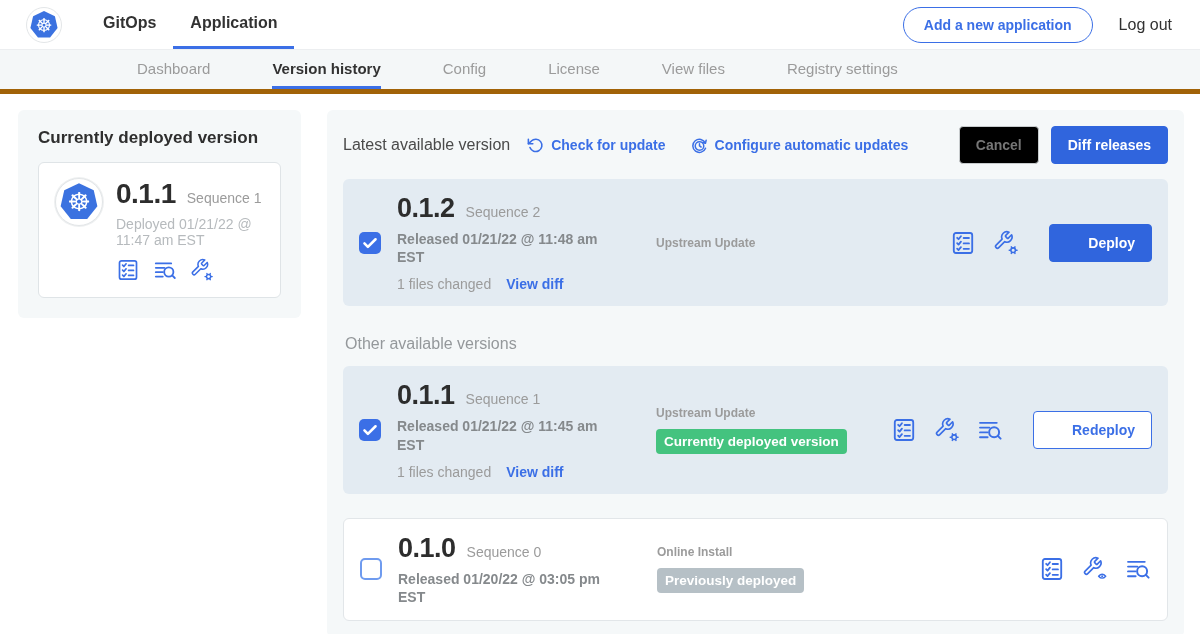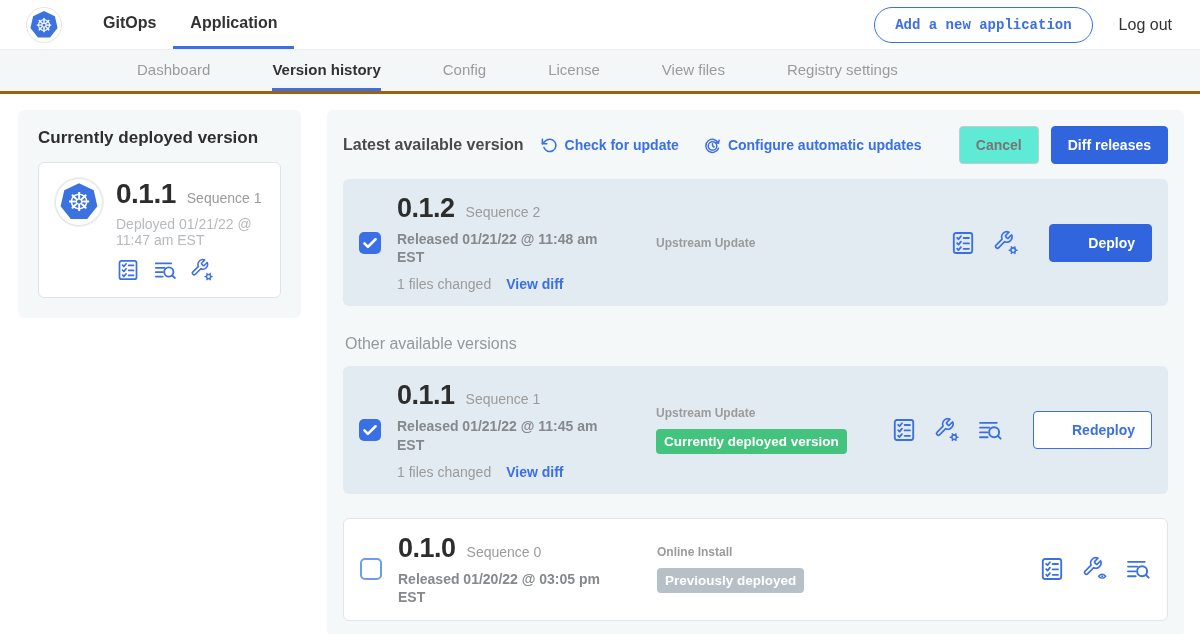--- a/index.html
+++ b/index.html
@@ -15,25 +15,25 @@
   .hept { width:82%; height:82%; background:#3b72e0; display:flex; align-items:center;
     justify-content:center; color:#fff;
     clip-path:polygon(50% 0%,89.1% 18.8%,98.7% 61.1%,71.7% 95.1%,28.3% 95.1%,1.3% 61.1%,10.9% 18.8%); }
   .hept span { line-height:1; font-family:"DejaVu Sans",sans-serif; }
   .topnav-tabs { display:flex; margin-left:24px; }
   .top-tab { display:flex; align-items:center; padding:0 17px; font-size:16px;
     font-weight:700; color:#323232; cursor:pointer; border-bottom:3px solid transparent; }
   .top-tab.active { border-bottom-color:#3b6fe6; }
   .topnav-right { margin-left:auto; display:flex; align-items:center; gap:26px; padding-right:28px; }
   .pill-btn { border:1px solid #3b6fe6; color:#3b6fe6; background:#fff; border-radius:20px;
-    padding:9px 20px; font-size:14px; font-weight:700; cursor:pointer;font-family:Liberation Mono, monospace; }
+    padding:9px 20px; font-size:14px; font-weight:700; cursor:pointer; }
   .logout { font-size:16px; color:#323232; cursor:pointer; }
 
   
-  .subnav { height:44px; background:#f4f7f8; border-bottom:3px solid #a16207;
+  .subnav { height:44px; background:#f4f7f8; border-bottom:5px solid #a16207;
     display:flex; align-items:stretch; padding-left:137px; gap:62px; }
   .sub-item { display:flex; align-items:center; font-size:15px; color:#9b9b9b;
     cursor:pointer; border-bottom:3px solid transparent; }
   .sub-item.active { color:#323232; font-weight:700; border-bottom-color:#3b6fe6; }
 
   
   .main { display:flex; align-items:flex-start; padding:16px 16px 0 18px; gap:26px; }
 
   .card { background:#f5f8f9; border-radius:6px; }
   .deployed-card { width:390px; padding:18px 20px 20px; }
@@ -45,27 +45,27 @@
   .ver-big { font-size:28px; font-weight:800; color:#2d2d2d; letter-spacing:-0.5px; }
   .seq { font-size:14px; color:#9b9b9b; }
   .deployed-ts { margin-top:6px; font-size:14px; color:#b6babd; }
   .icon-row { margin-top:10px; display:flex; align-items:center; gap:13px; }
   .ic { width:24px; height:24px; color:#3b6fe6; cursor:pointer; flex:none; }
   .ic svg { width:100%; height:100%; display:block; }
 
   
   .avail-panel { flex:1; padding:16px; min-height:506px; }
   .avail-head { display:flex; align-items:center; }
-  .avail-title { font-size:16px; font-weight:700; color:#4a4a4a; margin-right:16px; }
+  .avail-title { font-size:16px; font-weight:400; color:#4a4a4a; margin-right:16px; }
   .hlink { display:flex; align-items:center; gap:6px; color:#3b6fe6; font-size:14px;
     font-weight:700; cursor:pointer; margin-right:24px; white-space:nowrap; }
   .hlink .ic { width:19px; height:19px; }
   .head-btns { margin-left:auto; display:flex; gap:12px; }
   .btn { border-radius:4px; font-size:14px; font-weight:700; padding:10px 16px; cursor:pointer; border:1px solid transparent; }
-  .btn-cancel { background:#5eead4; border-color:#c7cbcd; color:#767676; }
+  .btn-cancel { background:#000000; border-color:#c7cbcd; color:#767676; }
   .btn-primary { background:#3065dd; border-color:#3065dd; color:#fff; }
   .btn-outline { background:#fff; border-color:#3b6fe6; color:#3b6fe6; }
 
   .vrow { display:flex; align-items:center; border-radius:6px; padding:14px 16px; }
   .vrow.selected { background:#e3ebf2; }
   .vrow.plain { background:#fff; border:1px solid #e2e6e9; }
   .row1 { margin-top:15px; min-height:122px; }
   .row2 { margin-top:13px; min-height:118px; }
   .row3 { margin-top:24px; min-height:94px; }
 

